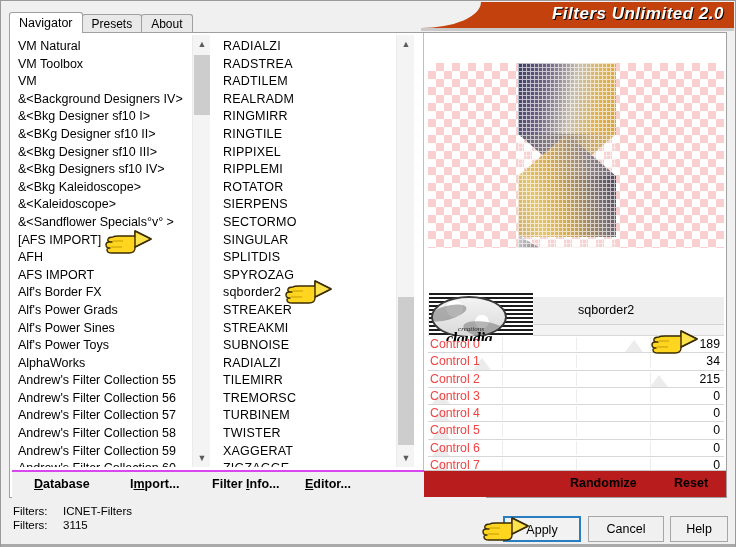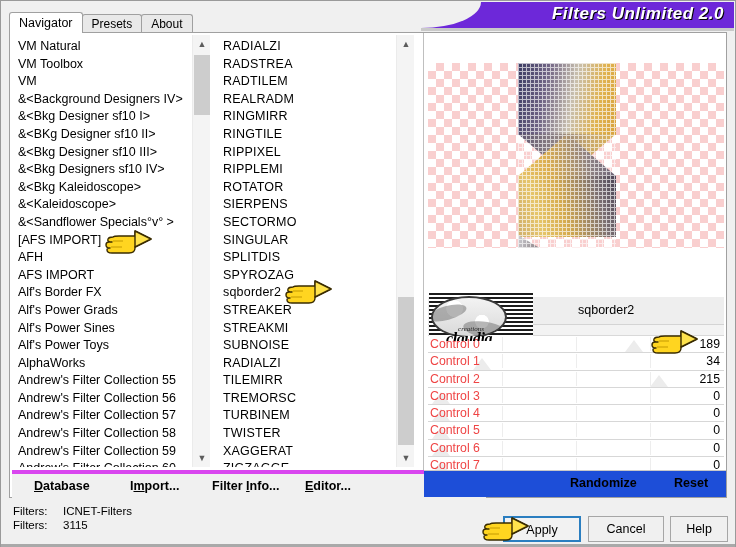--- a/index.html
+++ b/index.html
@@ -18,21 +18,21 @@
   .win-border{
     position:absolute;left:0;top:0;width:736px;height:547px;
     box-sizing:border-box;
     border:1px solid #9a9a9a;
     background:#f0f0f0;
   }
 
   
   .banner{
     position:absolute;left:421px;top:2px;width:313px;height:26px;
-    background:#6d28d9;
+    background:#c2410c;
     overflow:hidden;
   }
   .banner-curve{
     position:absolute;left:0;top:0;width:60px;height:26px;
     background:#f0f0f0;
     border-bottom-right-radius:60px 26px;
   }
   .banner-text{
     position:absolute;right:10px;top:2px;
     color:#ffffff;
@@ -265,25 +265,25 @@
   .crow .thumb{
     position:absolute;bottom:0;width:0;height:0;
     border-left:9px solid transparent;
     border-right:9px solid transparent;
     border-bottom:12px solid #ececec;
   }
 
   
   .btnbar-left{
     position:absolute;left:2px;top:437px;width:474px;height:26px;
-    background:#f0f0f0;border-top:4px solid #d946ef;
+    background:#f0f0f0;border-top:2px solid #d946ef;
   }
   .btnbar-right{
     position:absolute;left:414px;top:437px;width:302px;height:26px;
-    background:#1d4ed8;border-top:1px solid #c8c8c8;
+    background:#b91c1c;border-top:1px solid #c8c8c8;
   }
   .tbtn{
     position:absolute;top:5px;
     font-size:12.5px;font-weight:bold;color:#000;cursor:default;white-space:nowrap;
   }
 
   
   .statusbar{
     position:absolute;left:9px;top:505px;width:718px;height:34px;
   }

